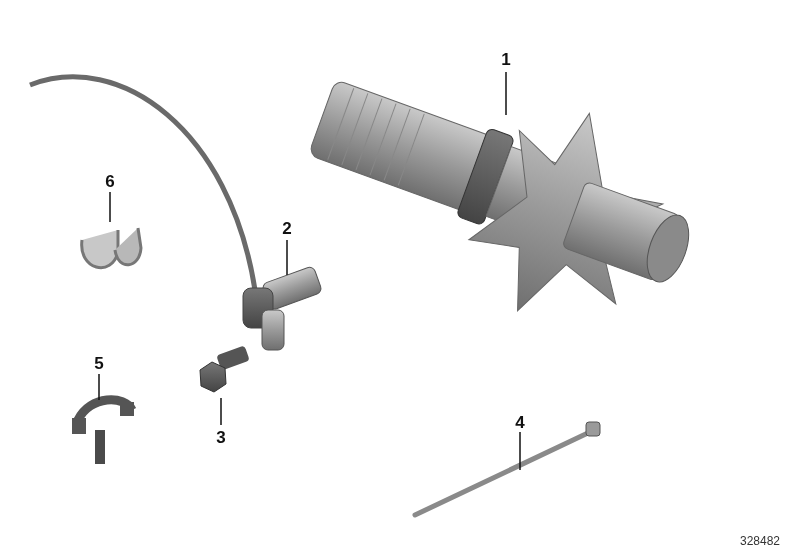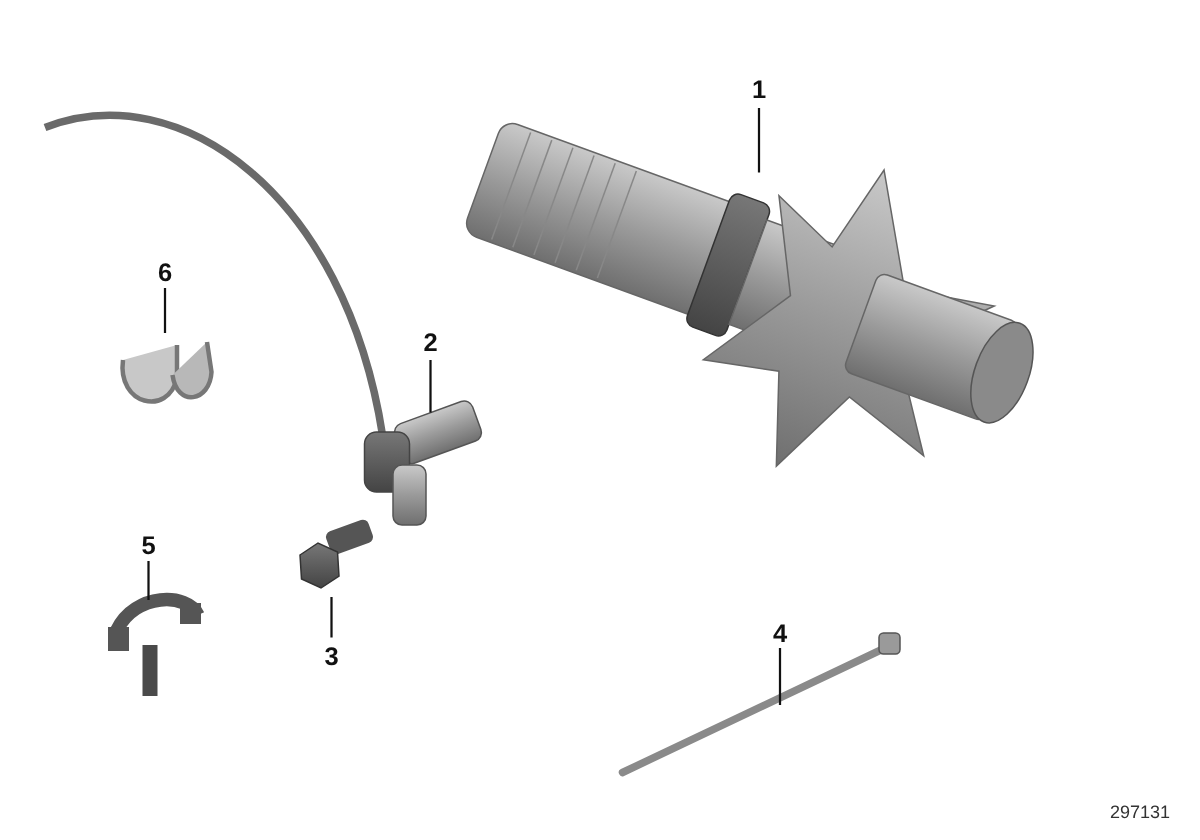--- a/index.html
+++ b/index.html
@@ -80,14 +80,14 @@
     </g>
   </svg>
 
   <div class="callout" style="left:506px;top:50px">1</div>
   <div class="callout" style="left:287px;top:219px">2</div>
   <div class="callout" style="left:221px;top:428px">3</div>
   <div class="callout" style="left:520px;top:413px">4</div>
   <div class="callout" style="left:99px;top:354px">5</div>
   <div class="callout" style="left:110px;top:172px">6</div>
 
-  <div class="doc-id">297131</div>
+  <div class="doc-id">328482</div>
 </div>
 
 </body></html>

